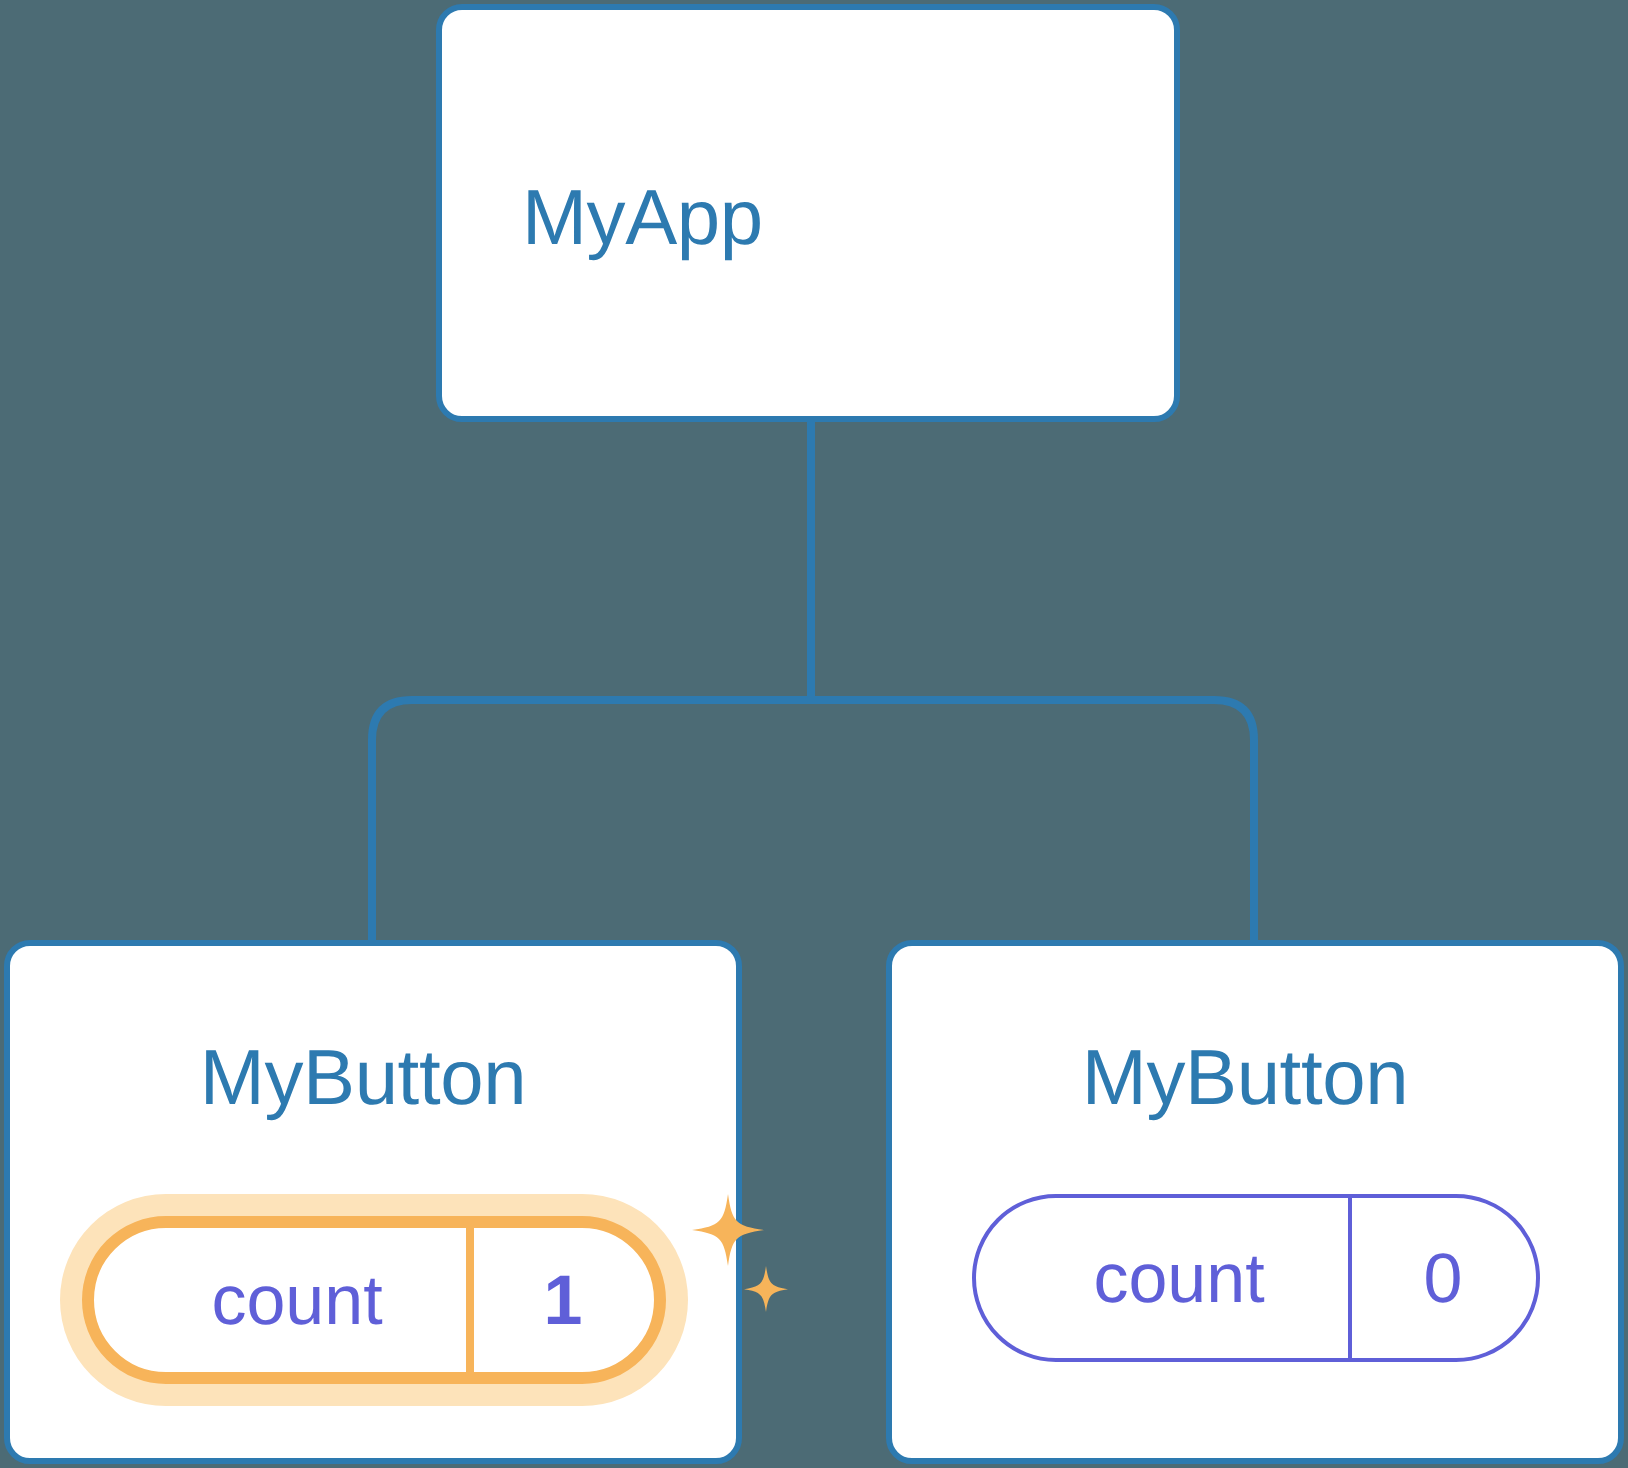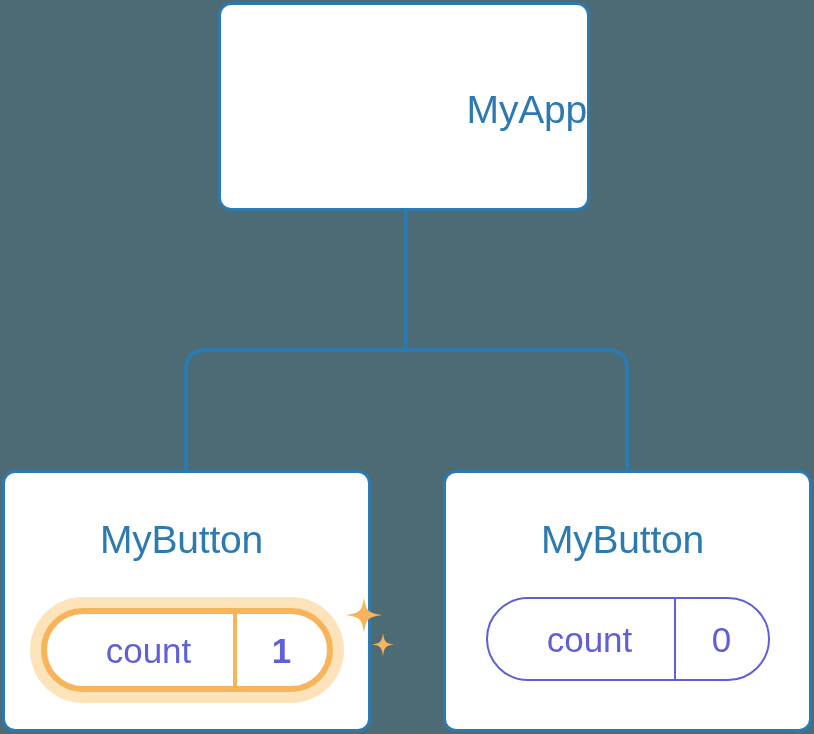--- a/index.html
+++ b/index.html
@@ -45,21 +45,22 @@
     left: 218px;
     top: 2px;
     width: 372px;
     height: 209px;
   }
   #node-root .node-title {
     position: absolute;
     left: 0;
     right: 0;
     top: 83px;
-    text-align: right;
+    text-align: left;
+    padding-left: 40px;
   }
 
   
   #node-child-left {
     left: 2px;
     top: 470px;
     width: 369px;
     height: 262px;
   }
   #node-child-right {

